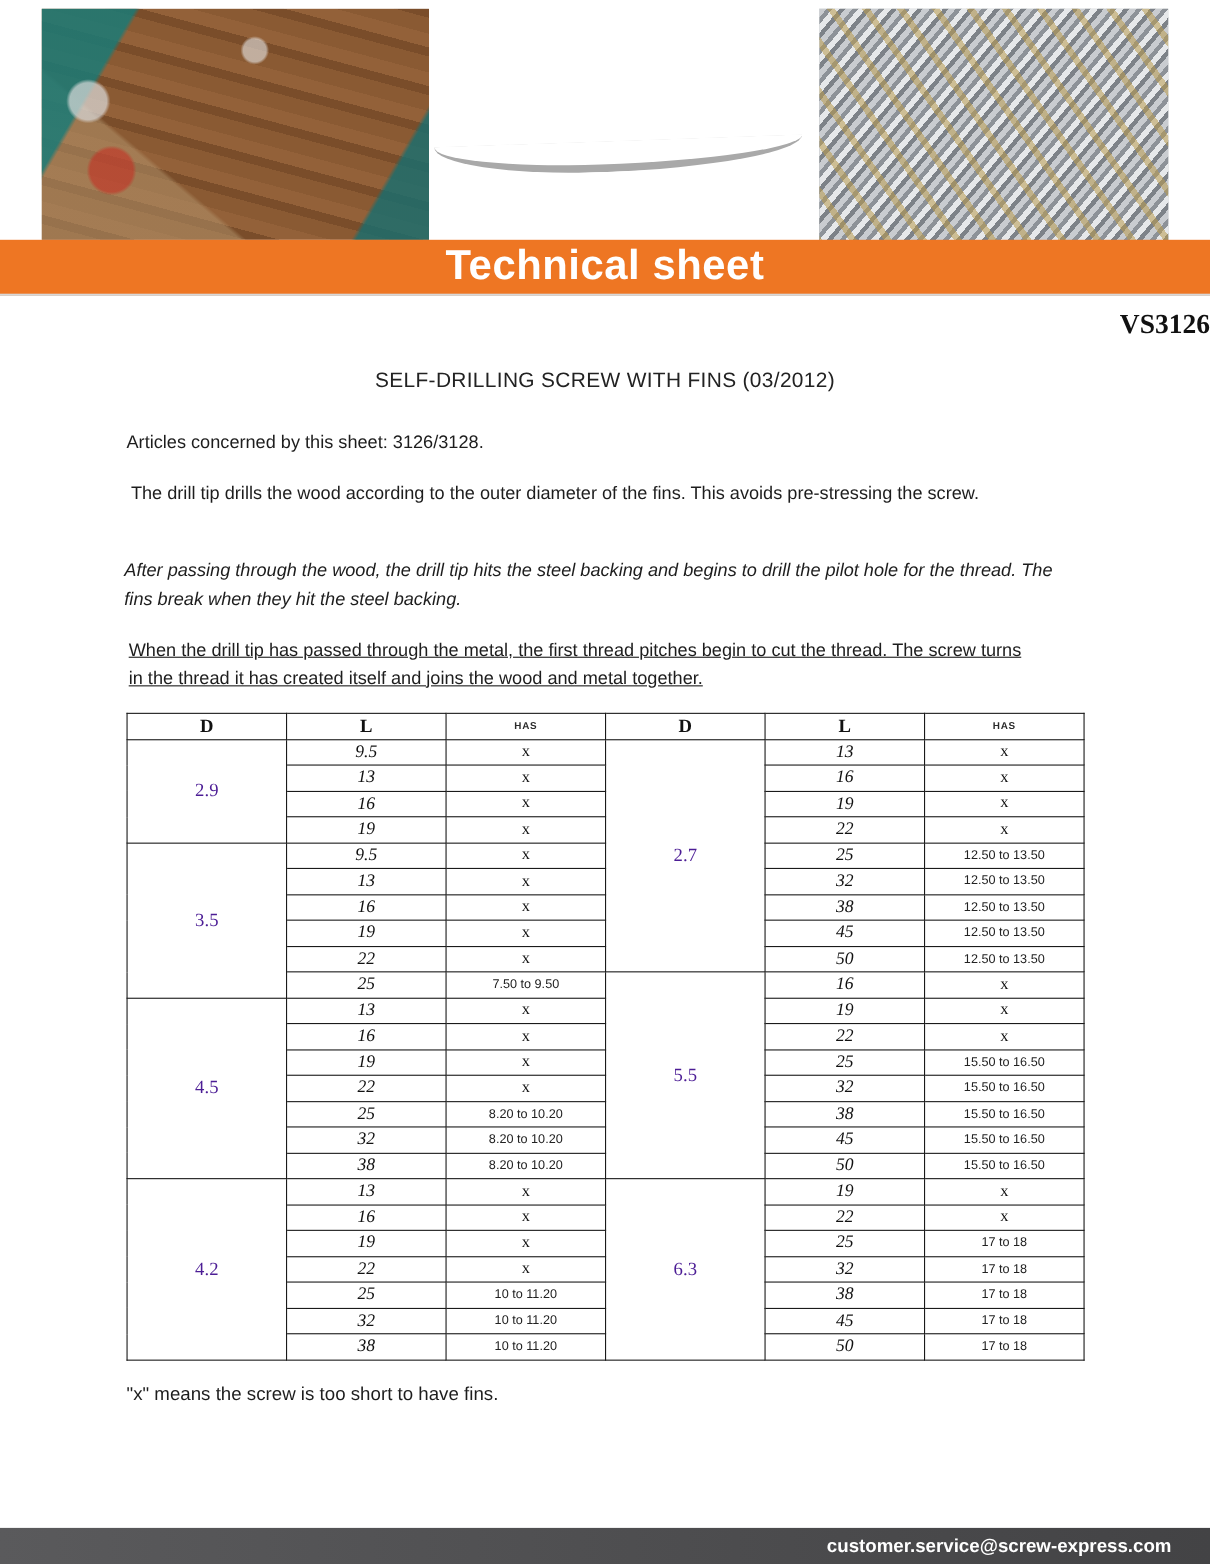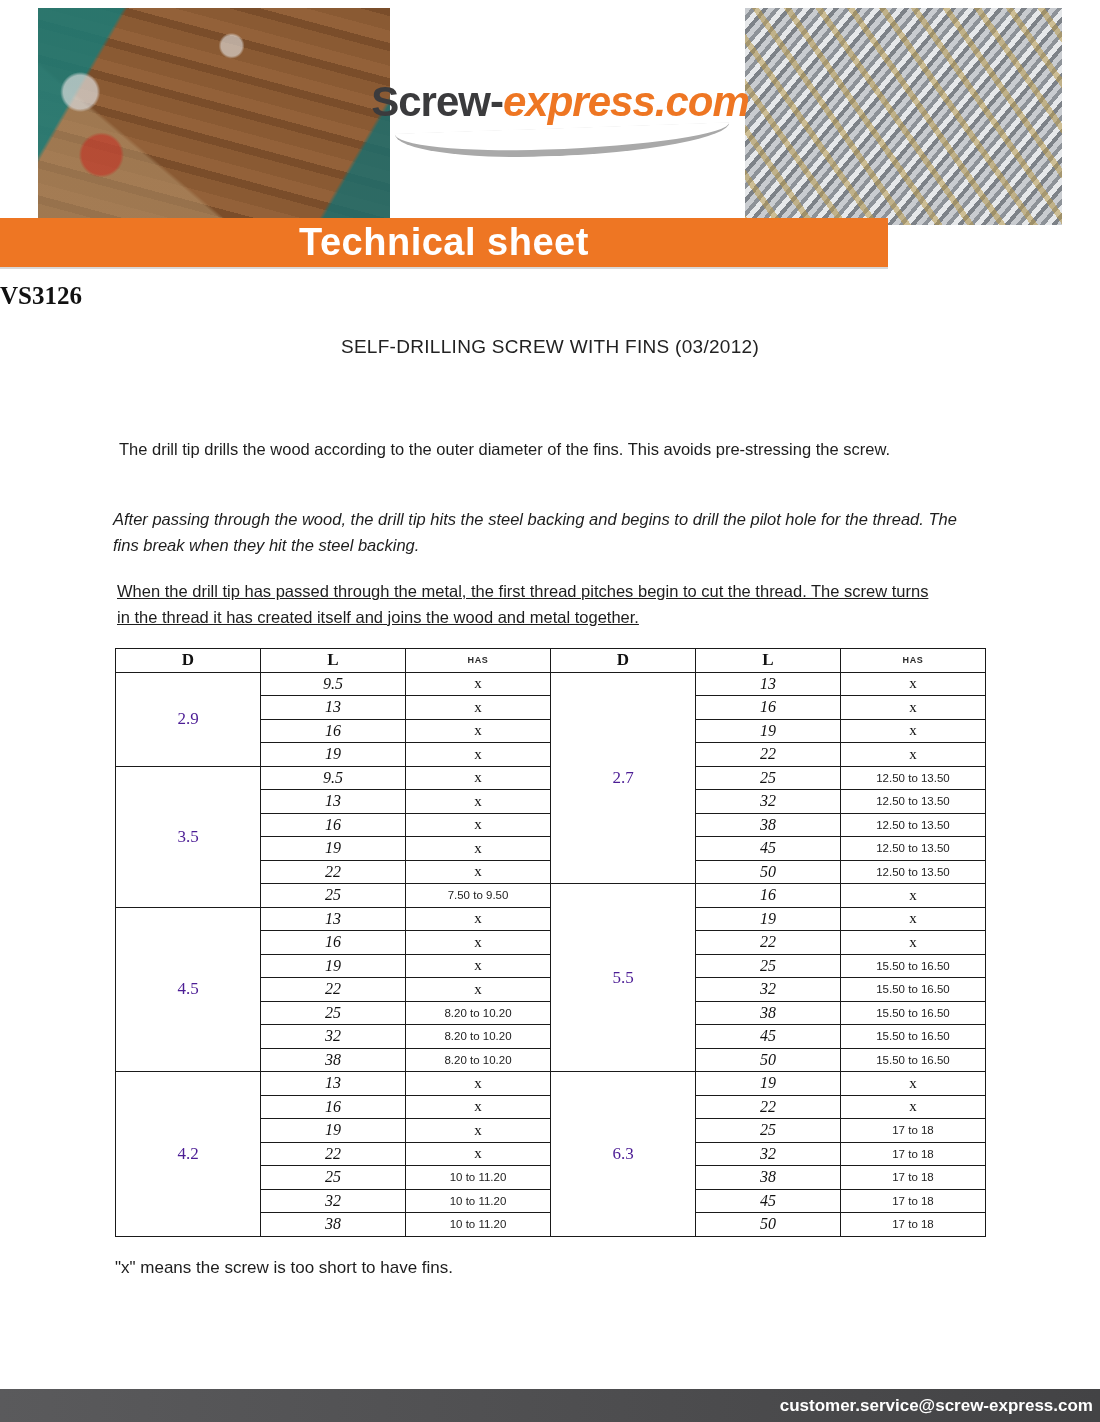--- a/index.html
+++ b/index.html
@@ -31,27 +31,27 @@
   
   .logo { position:absolute; left:350px; top:78px; width:420px; text-align:center; white-space:nowrap; }
   .logo .part1 { font-size:42px; font-weight:bold; color:#3b3b3d; letter-spacing:-1px; }
   .logo .part2 { font-size:42px; font-weight:bold; font-style:italic; color:#ee7623; letter-spacing:-1px; }
   .swoosh { position:absolute; left:395px; top:128px; width:335px; height:28px;
     border-bottom:7px solid #a9a9a9;
     border-radius:0 0 55% 45% / 0 0 100% 100%;
     transform:rotate(-2deg); }
 
   
-  .banner { position:absolute; left:0; top:218px; width:888px; height:51px;
+  .banner { position:absolute; left:0; top:218px; width:1100px; height:51px;
     background:#ee7623; display:flex; align-items:center; justify-content:center;
     border-bottom:2px solid #d8d8d8; }
   .banner-title { color:#ffffff; font-size:38px; font-weight:bold; letter-spacing:.5px; }
 
   
-  .code { position:absolute; left:0; top:282px; width:1100px; text-align:left;
+  .code { position:absolute; left:0; top:282px; width:1100px; text-align:right;
     font-family:"Liberation Serif", serif; font-weight:bold; font-size:25px; color:#111; }
   .subtitle { position:absolute; left:0; top:336px; width:1100px; text-align:center;
     font-size:19px; color:#222; letter-spacing:.3px; }
 
   
   .para { position:absolute; font-size:16.5px; line-height:1.55; color:#1d1d1d; }
   .p1 { left:115px; top:390px; width:880px; }
   .p2 { left:119px; top:437px; width:870px; }
   .p3 { left:113px; top:507px; width:865px;font-style:italic; }
   .p4 { left:117px; top:579px; width:812px;text-decoration:underline; }
@@ -67,43 +67,41 @@
   .dcell { font-family:"Liberation Serif", serif; font-size:17px; color:#4c1d95; }
   .lcell { font-family:"Liberation Serif", serif; font-size:16px; color:#111;font-style:italic; }
   .hcell.x { font-family:"Liberation Serif", serif; font-size:15px; color:#111; }
   .hcell.range { font-size:11.5px; color:#222;margin-top:24px; }
 
   .footnote { position:absolute; left:115px; top:1258px; font-size:17px; color:#1d1d1d; }
 
   
   .footer-bar { position:absolute; left:0; top:1389px; width:1100px; height:33px;
     background:linear-gradient(90deg,#5a5a5c,#434345); display:flex; align-items:center; justify-content:flex-end;
-    padding-right:7px; }
+    padding-right:35px; }
   .footer-email { color:#ffffff; font-size:17px; font-weight:bold; }
 </style>
 </head>
 <body>
 
 <div class="page">
 
   <div class="photo photo-left"></div>
   <div class="photo photo-right"></div>
 
-  <div class="logo">
-    <span class="part1">Screw-</span><span class="part2">express.com</span>
-  </div>
   <div class="swoosh"></div>
 
   <div class="banner">
     <span class="banner-title">Technical sheet</span>
   </div>
 
   <div class="code">VS3126</div>
   <div class="subtitle">SELF-DRILLING SCREW WITH FINS (03/2012)</div>
 
+  <p class="para p1">Articles concerned by this sheet: 3126/3128.</p>
   <p class="para p2">The drill tip drills the wood according to the outer diameter of the fins. This avoids pre-stressing the screw.</p>
   <p class="para p3">After passing through the wood, the drill tip hits the steel backing and begins to drill the pilot hole for the thread. The fins break when they hit the steel backing.</p>
   <p class="para p4">When the drill tip has passed through the metal, the first thread pitches begin to cut the thread. The screw turns in the thread it has created itself and joins the wood and metal together.</p>
 
   <table class="spec-table">
     <colgroup>
         <col>
         <col>
         <col>
         <col>

